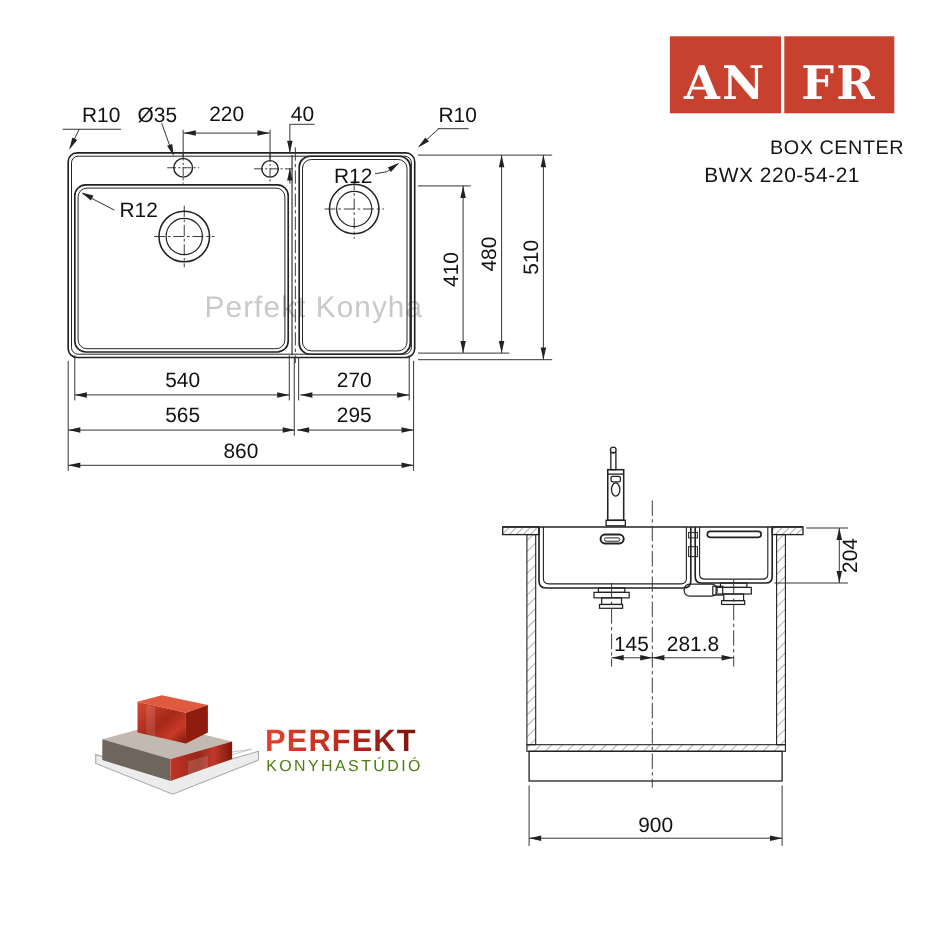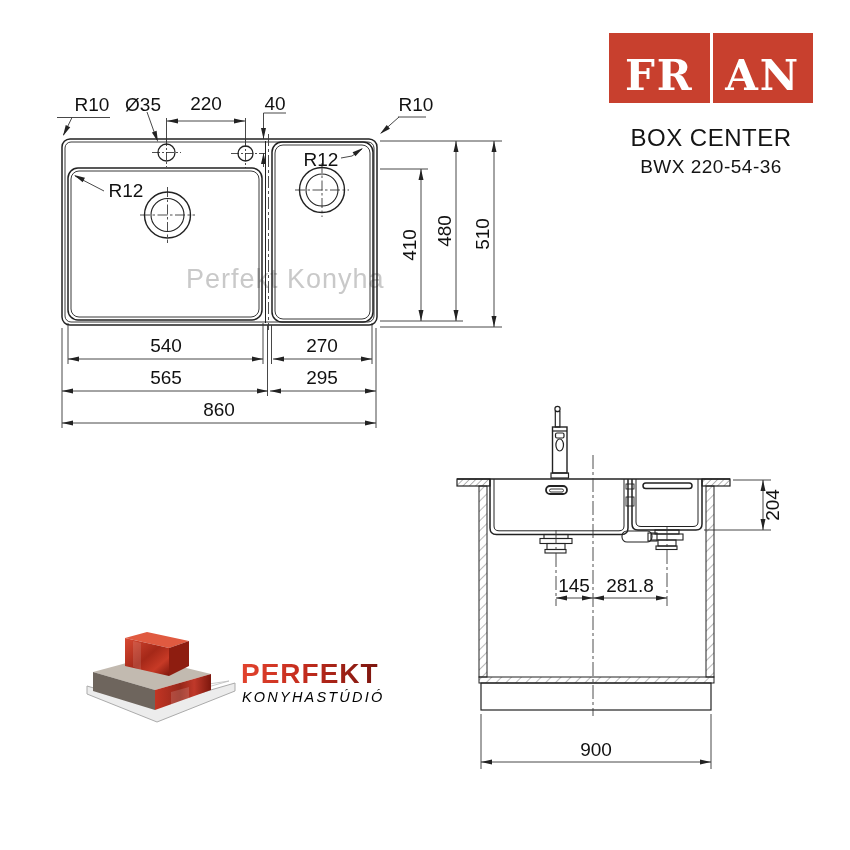--- a/index.html
+++ b/index.html
@@ -12,31 +12,31 @@
   #drawing{position:absolute;left:0;top:0;z-index:2;}
   
   #franke-logo{position:absolute;left:609px;top:33px;width:204px;height:70px;display:flex;
                gap:3px;z-index:3;}
   .franke-block{flex:1;background:#c8402e;color:#ffffff;display:flex;align-items:center;
                 justify-content:center;font-family:"DejaVu Serif",serif;font-weight:700;
                 font-size:42px;letter-spacing:2px;padding-top:14px;box-sizing:border-box;}
   
   #model-text{position:absolute;left:600px;top:124px;width:222px;text-align:center;z-index:3;
               color:#141414;}
-  #model-line1{font-size:24px;letter-spacing:0.5px;}
+  #model-line1{font-size:18px;letter-spacing:0.5px;text-align:right;}
   #model-line2{font-size:19px;letter-spacing:0.5px;margin-top:4px;}
   
   #perfekt{position:absolute;left:85px;top:622px;width:330px;height:110px;z-index:3;text-align:center;}
   #perfekt-graphic{position:absolute;left:0;top:6px;}
   #perfekt-name{position:absolute;left:156px;top:36px;font-size:28px;font-weight:bold;
                 letter-spacing:1px;background:linear-gradient(90deg,#e2432e 0%,#c42c1d 45%,#7a150e 100%);
                 -webkit-background-clip:text;background-clip:text;color:transparent;
                 font-family:"Liberation Sans",sans-serif;}
-  #perfekt-sub{position:absolute;left:157px;top:67px;font-size:14.5px;color:#000000;
-               letter-spacing:2.2px;font-style:italic;}
+  #perfekt-sub{position:absolute;left:157px;top:67px;font-size:14.5px;color:#4d7c0f;
+               letter-spacing:2.2px;}
   svg text{font-family:"Liberation Sans",sans-serif;fill:#111111;}
   .dim-label{font-size:19px;}
 </style>
 </head>
 <body>
 <div id="canvas">
 
 <div id="watermark">Perfekt Konyha</div>
 
 <svg id="drawing" width="850" height="850" viewBox="0 0 850 850">
@@ -255,27 +255,27 @@
   </g>
   <g>
     <text class="dim-label" text-anchor="middle" transform="translate(779,505) rotate(-90)">204</text>
     <text class="dim-label" x="574" y="592" text-anchor="middle">145</text>
     <text class="dim-label" x="630" y="592" text-anchor="middle">281.8</text>
     <text class="dim-label" x="596" y="756" text-anchor="middle">900</text>
   </g>
 </svg>
 
 <div id="franke-logo">
+  <div class="franke-block">AN</div>
   <div class="franke-block">FR</div>
-  <div class="franke-block">AN</div>
 </div>
 
 <div id="model-text">
   <div id="model-line1">BOX CENTER</div>
-  <div id="model-line2">BWX 220-54-36</div>
+  <div id="model-line2">BWX 220-54-21</div>
 </div>
 
 <div id="perfekt">
   <svg id="perfekt-graphic" width="155" height="100" viewBox="0 0 155 100">
     <defs>
       <linearGradient id="redFace" x1="0" y1="0" x2="1" y2="1">
         <stop offset="0" stop-color="#d84a33"></stop>
             <stop offset="0.5" stop-color="#a52818"></stop>
         <stop offset="0.75" stop-color="#c73a26"></stop>
             <stop offset="1" stop-color="#7e160c"></stop>

